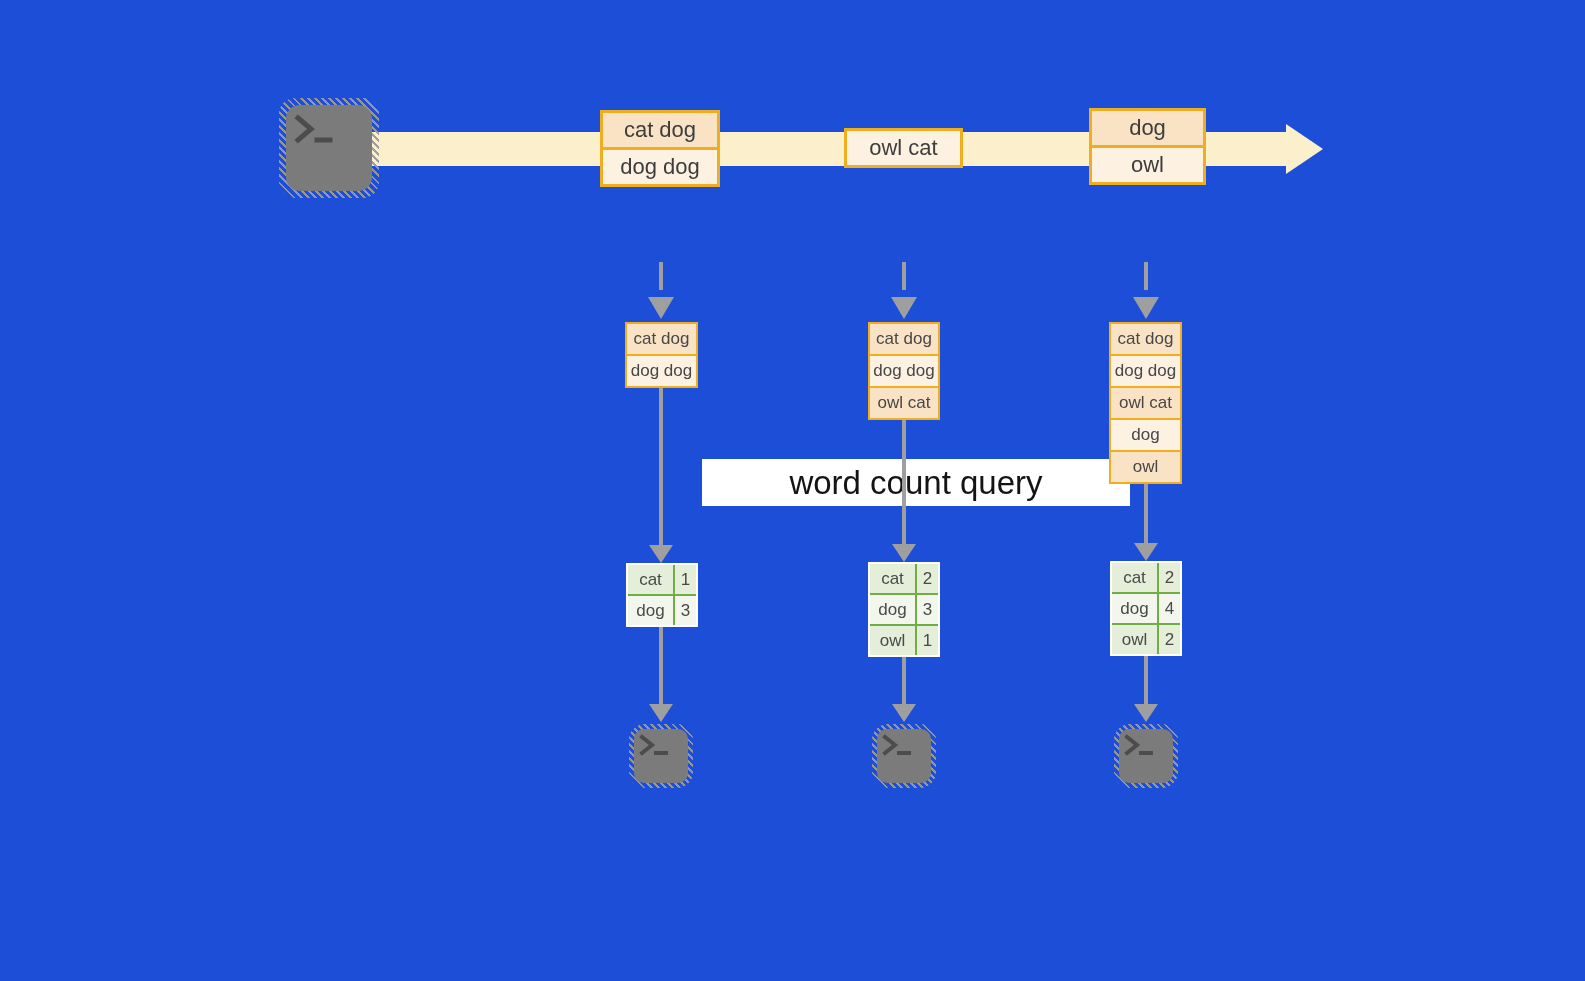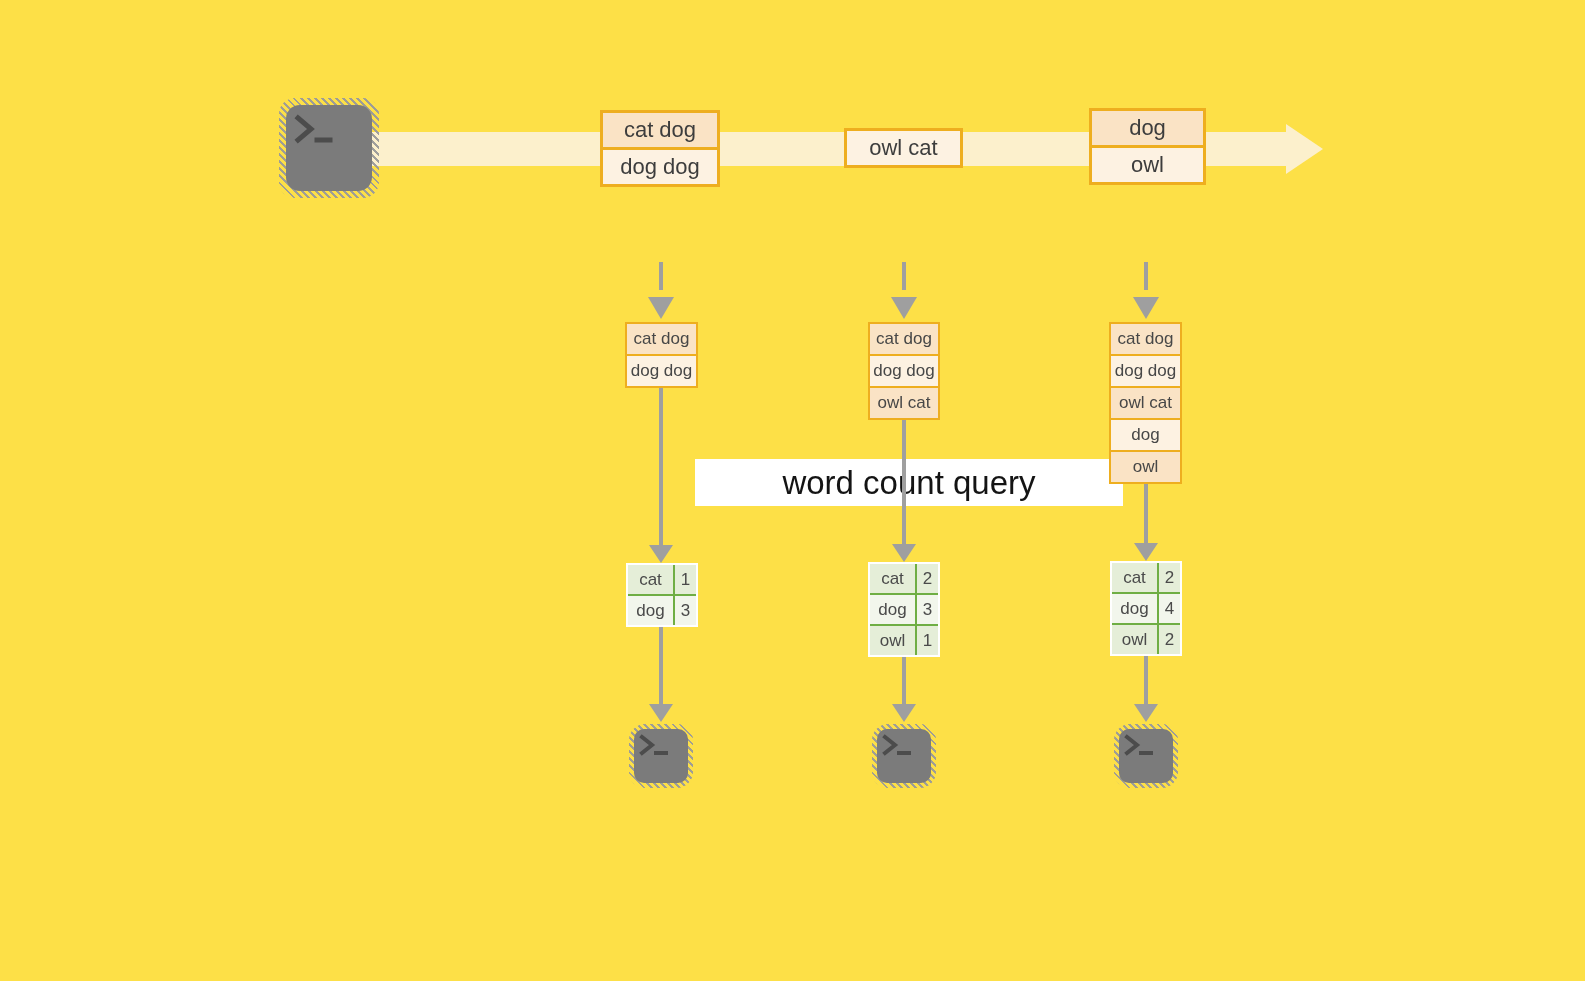--- a/index.html
+++ b/index.html
@@ -1,17 +1,17 @@
 <!DOCTYPE html>
 <html><head>
 <meta charset="utf-8">
 <style>
   html,body { margin:0; padding:0; background:#000; }
   .canvas {
-    position:relative; width:1585px; height:981px; background:#fde047;
+    position:relative; width:1585px; height:981px; background:#1d4ed8;
     font-family:"Liberation Sans", sans-serif; overflow:hidden;
   }
   .abs { position:absolute; }
 
   
   .band { background:#fcf0cc; }
   .band-head {
     width:0; height:0;
     border-top:25px solid transparent;
     border-bottom:25px solid transparent;
@@ -48,21 +48,21 @@
   .strow {
     height:30px; display:flex; align-items:center; justify-content:center;
     font-size:17px; color:#474747;
   }
   .strow + .strow { border-top:2px solid #eeae1f; }
 
   
   .query-band {
     background:#ffffff; z-index:2;
     display:flex; align-items:center; justify-content:center;
-    font-size:33px; color:#141414;
+    font-size:33px; color:#141414;margin-left:7px;
   }
 
   
   .count-table {
     display:grid; grid-template-columns:45px 21px; grid-auto-rows:29px;
     gap:2px; background:#6fae44; border:2px solid #ffffff; z-index:4;
   }
   .gcell {
     display:flex; align-items:center; justify-content:center;
     font-size:17px; color:#4a4a4a;

